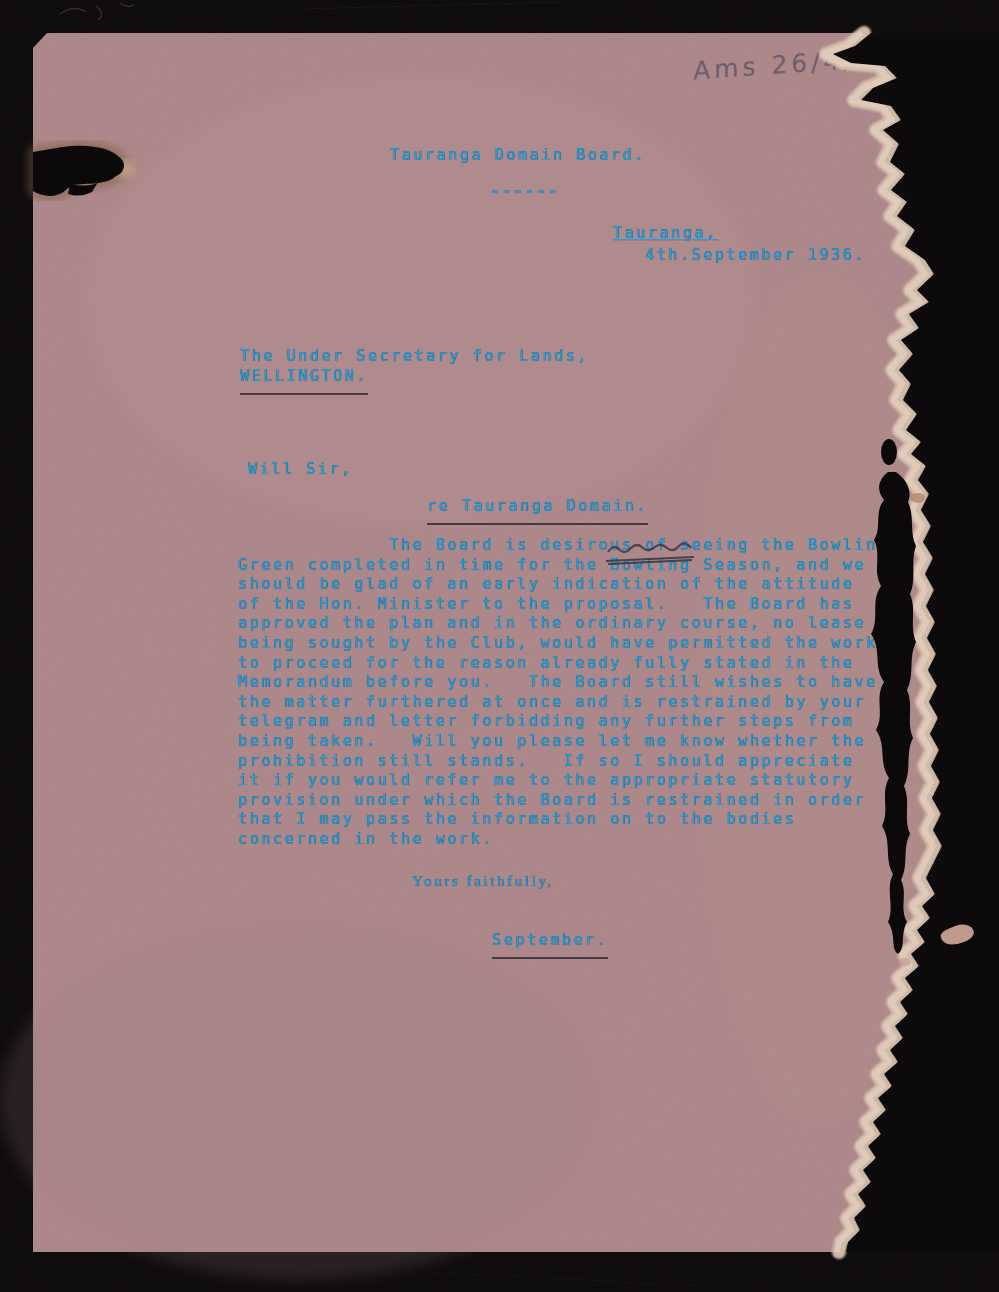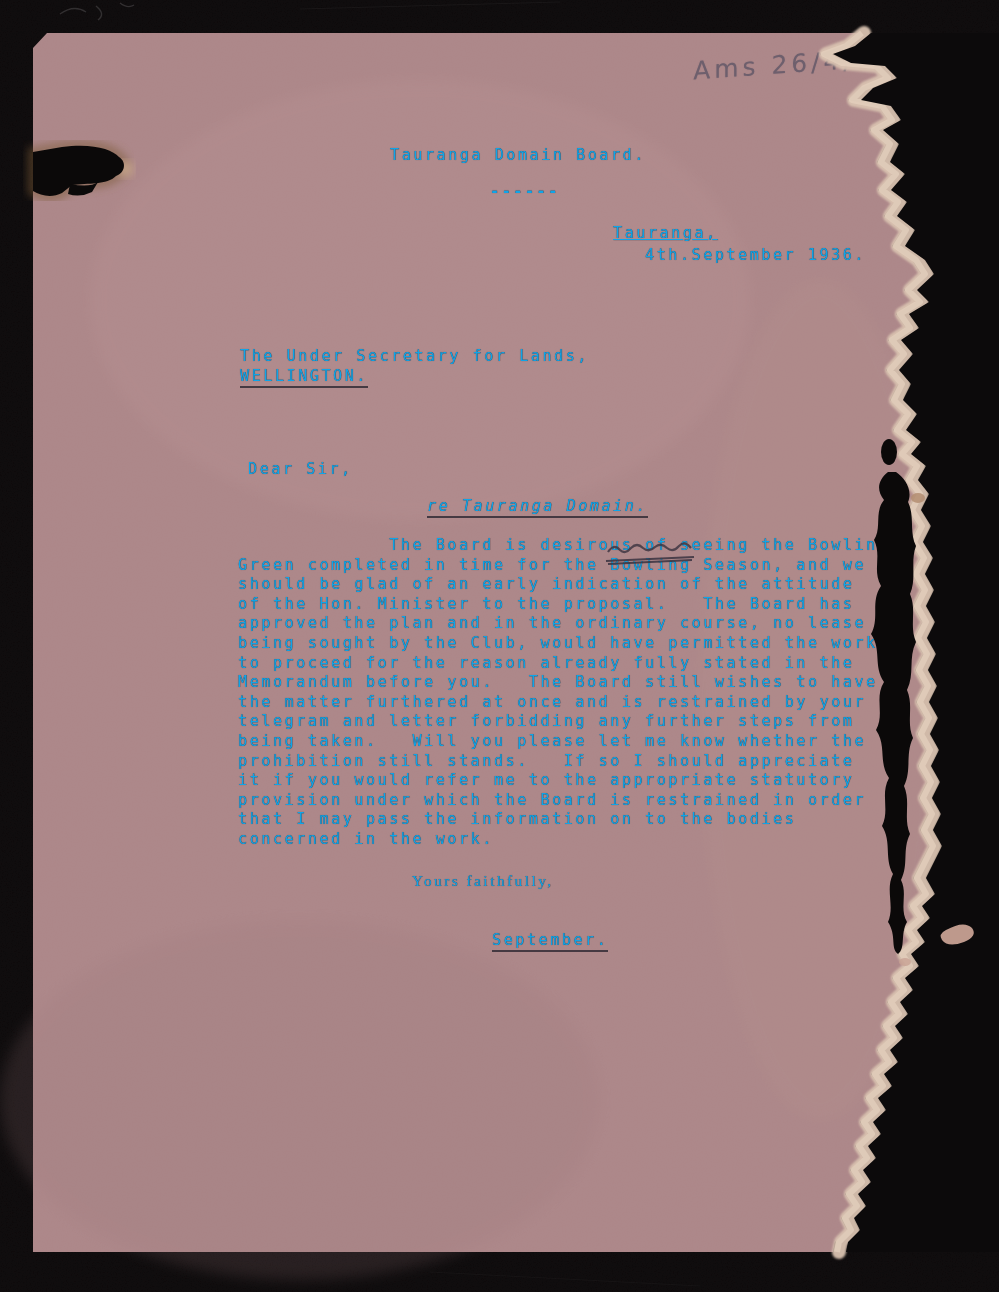--- a/index.html
+++ b/index.html
@@ -9,21 +9,21 @@
     font-family:"DejaVu Sans Mono","Liberation Mono",monospace;
   }
   .layer{position:absolute;left:0;top:0;width:999px;height:1292px;}
   svg.layer{pointer-events:none;}
   .txt{
     position:absolute;color:#0ea5e9;font-size:15px;letter-spacing:2.6px;
     white-space:pre;line-height:19.6px;
     text-shadow:0 0 .7px rgba(46,43,53,.85), .4px .4px .6px rgba(46,43,53,.35);
     z-index:2;
   }
-  .u{border-bottom:2px solid rgba(42,38,48,.8);padding-bottom:1px;}
+  .u{border-bottom:2px solid rgba(42,38,48,.8);padding-bottom:8px;}
   .bold{font-weight:bold;}
   .bline{white-space:pre;height:19.6px;}
   .hand{
     position:absolute;z-index:2;color:#5f5666;opacity:.8;
     font-family:"DejaVu Sans","Liberation Sans",sans-serif;
     font-size:25px;letter-spacing:4px;transform:rotate(-4deg) skewX(-4deg);
     text-shadow:0 0 1px rgba(95,86,102,.5);
   }
   .overlay{z-index:3;}
   .scribble{position:absolute;z-index:2;}
@@ -75,22 +75,22 @@
   <ellipse cx="940" cy="252" rx="13" ry="17" fill="#5a4326" opacity="0.55" filter="url(#soft)"></ellipse>
 </svg>
 
 <div class="txt" style="left:390px;top:146px;">Tauranga Domain Board.</div>
 <div class="txt bold" style="left:490px;top:182px;">------</div>
 <div class="txt" style="left:613px;top:224px;text-decoration:underline;">Tauranga,</div>
 <div class="txt" style="left:645px;top:246px;">4th.September 1936.</div>
 
 <div class="txt" style="left:240px;top:339px;margin-top:8px;"><div>The Under Secretary for Lands,</div><div><span class="u">WELLINGTON.</span></div></div>
 
-<div class="txt" style="left:248px;top:460px;">Dear Sir,</div>
-<div class="txt" style="left:427px;top:497px;font-style:italic;"><span class="u">re Tauranga Domain.</span></div>
+<div class="txt" style="left:248px;top:460px;">Will Sir,</div>
+<div class="txt" style="left:427px;top:497px;"><span class="u">re Tauranga Domain.</span></div>
 
 <div class="txt" style="left:238px;top:536px;"><div class="bline">             The Board is desirous of seeing the Bowling</div><div class="bline">Green completed in time for the Bowling Season, and we</div><div class="bline">should be glad of an early indication of the attitude</div><div class="bline">of the Hon. Minister to the proposal.   The Board has</div><div class="bline">approved the plan and in the ordinary course, no lease</div><div class="bline">being sought by the Club, would have permitted the work</div><div class="bline">to proceed for the reason already fully stated in the</div><div class="bline">Memorandum before you.   The Board still wishes to have</div><div class="bline">the matter furthered at once and is restrained by your</div><div class="bline">telegram and letter forbidding any further steps from</div><div class="bline">being taken.   Will you please let me know whether the</div><div class="bline">prohibition still stands.   If so I should appreciate</div><div class="bline">it if you would refer me to the appropriate statutory</div><div class="bline">provision under which the Board is restrained in order</div><div class="bline">that I may pass the information on to the bodies</div><div class="bline">concerned in the work.</div></div>
 
 <div class="txt" style="left:412px;top:872px;font-family:Liberation Serif, serif;">Yours faithfully,</div>
 <div class="txt" style="left:492px;top:931px;"><span class="u">September.</span></div>
 
 <div class="hand" style="left:693px;top:50px;">Ams 26/4/1</div>
 
 <div class="scribble" style="left:604px;top:540px;">
   <svg width="100" height="34" viewBox="0 0 100 34">

